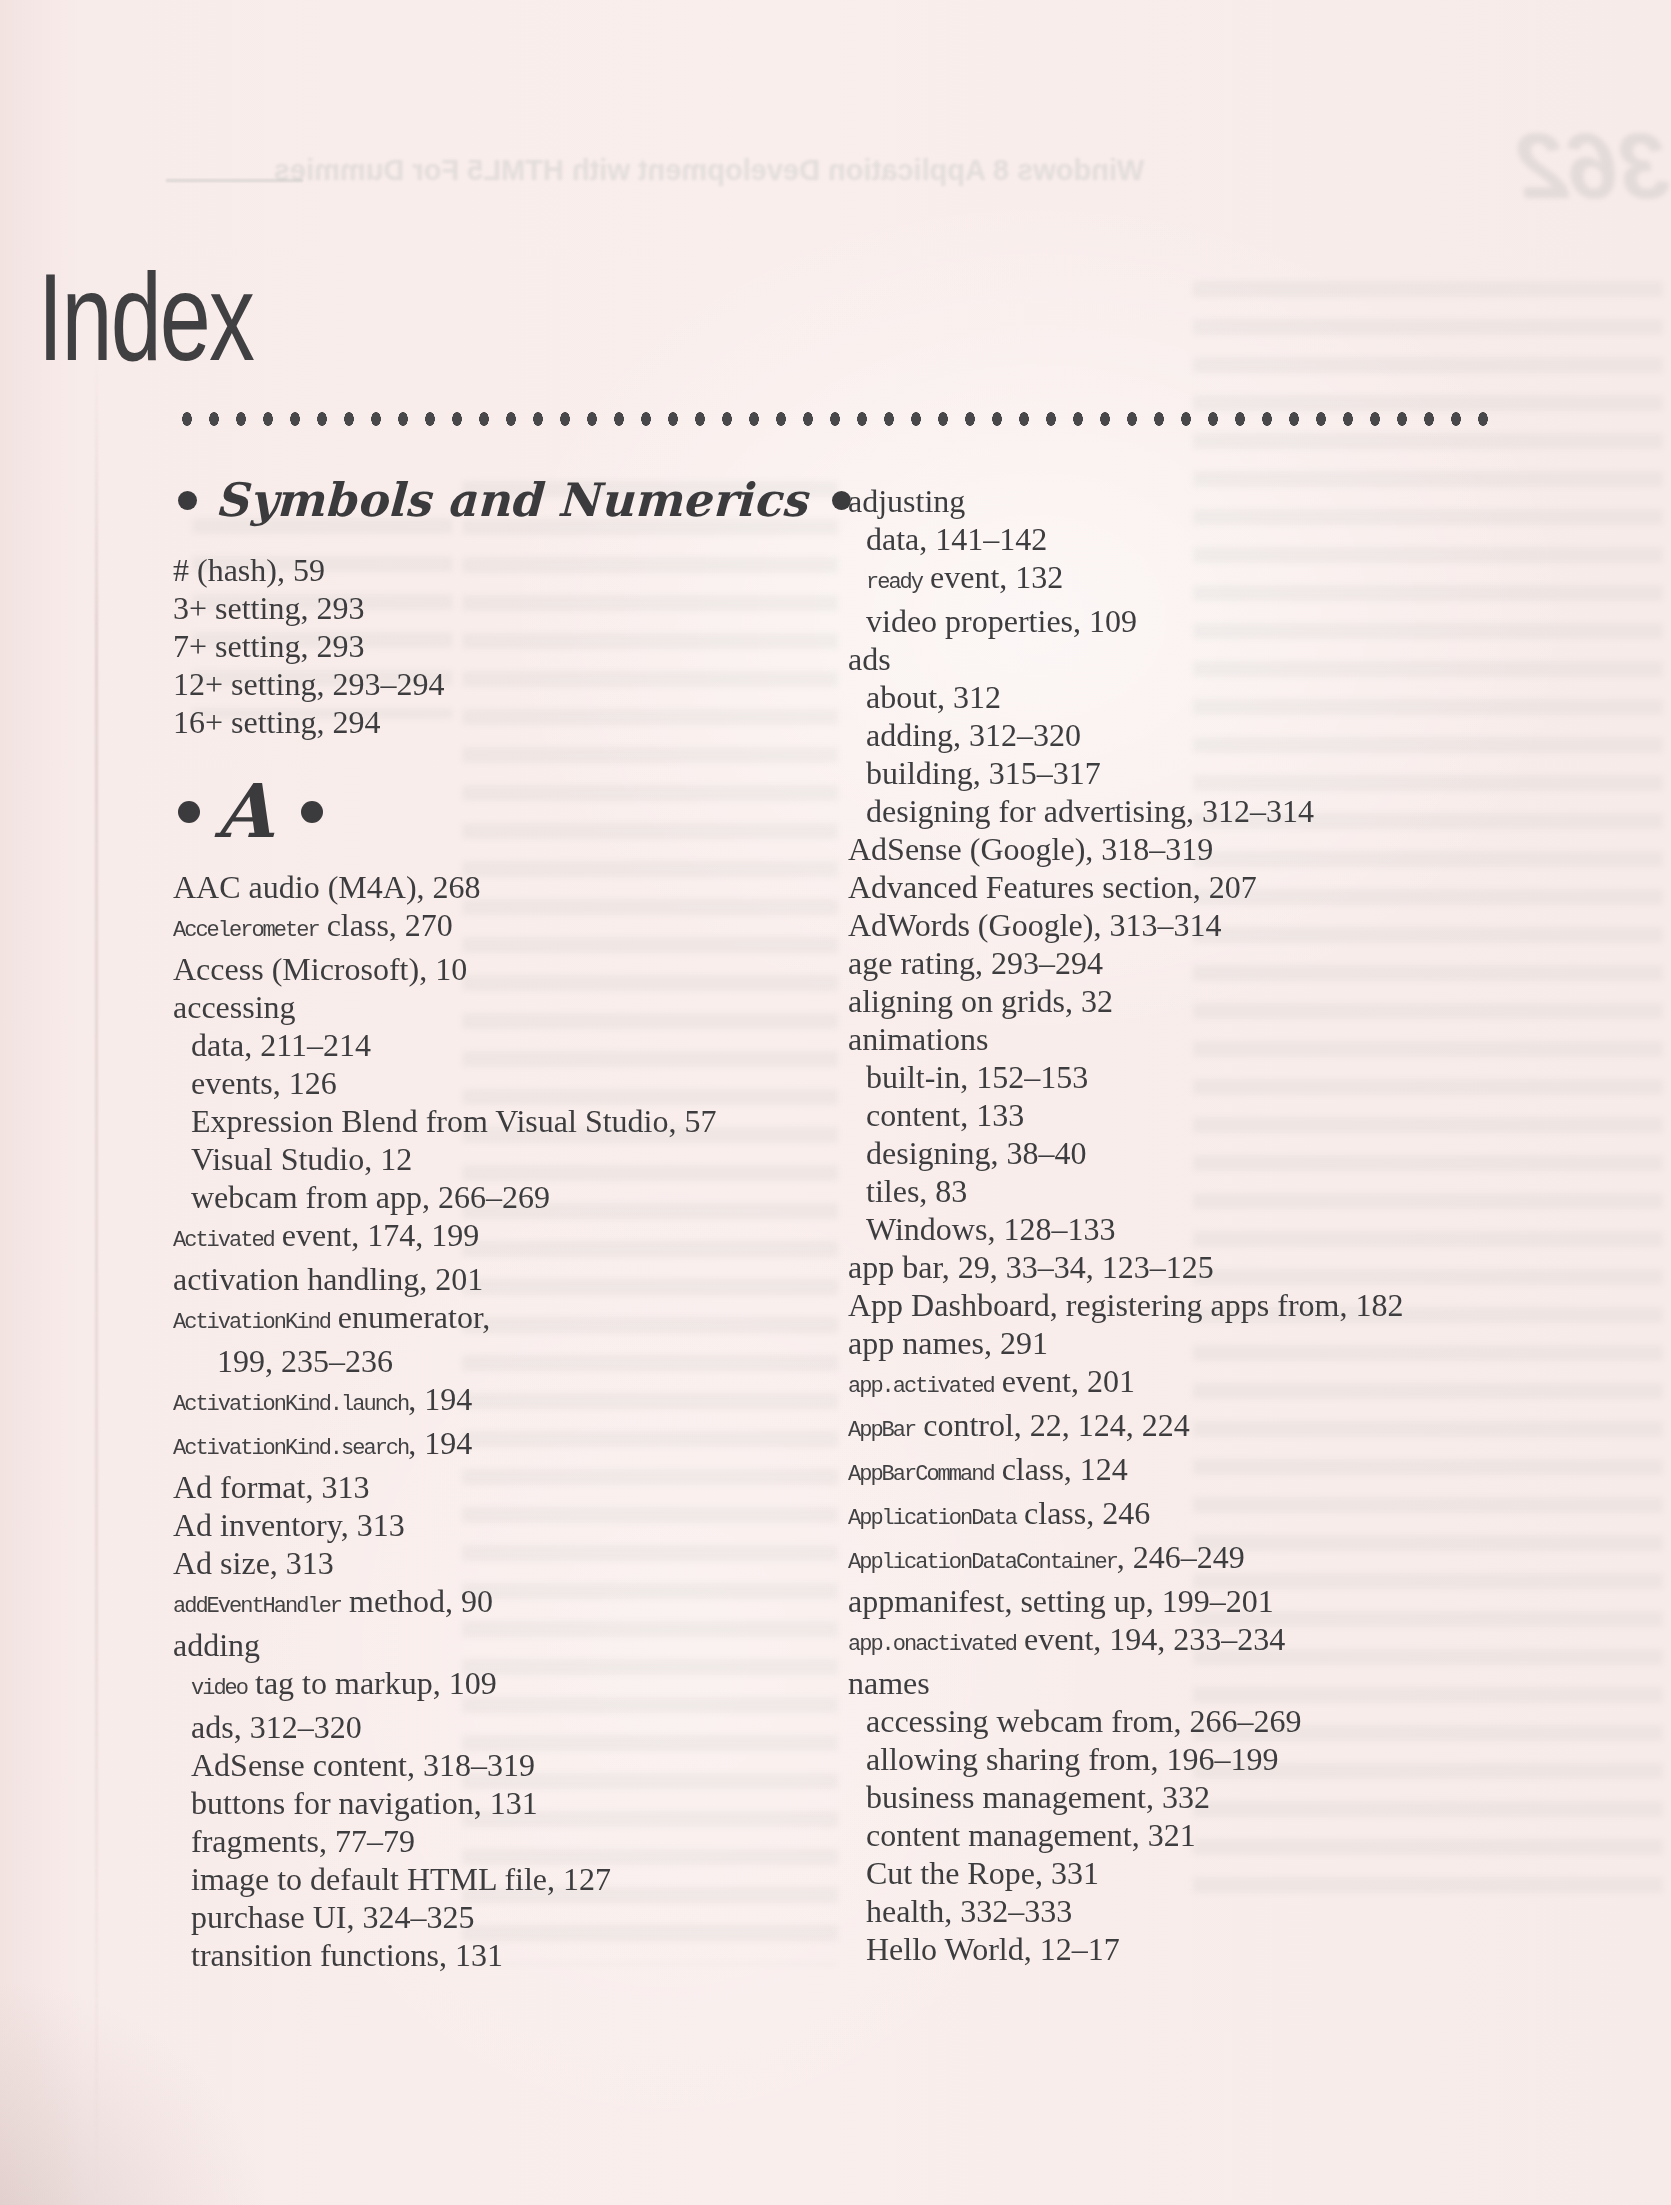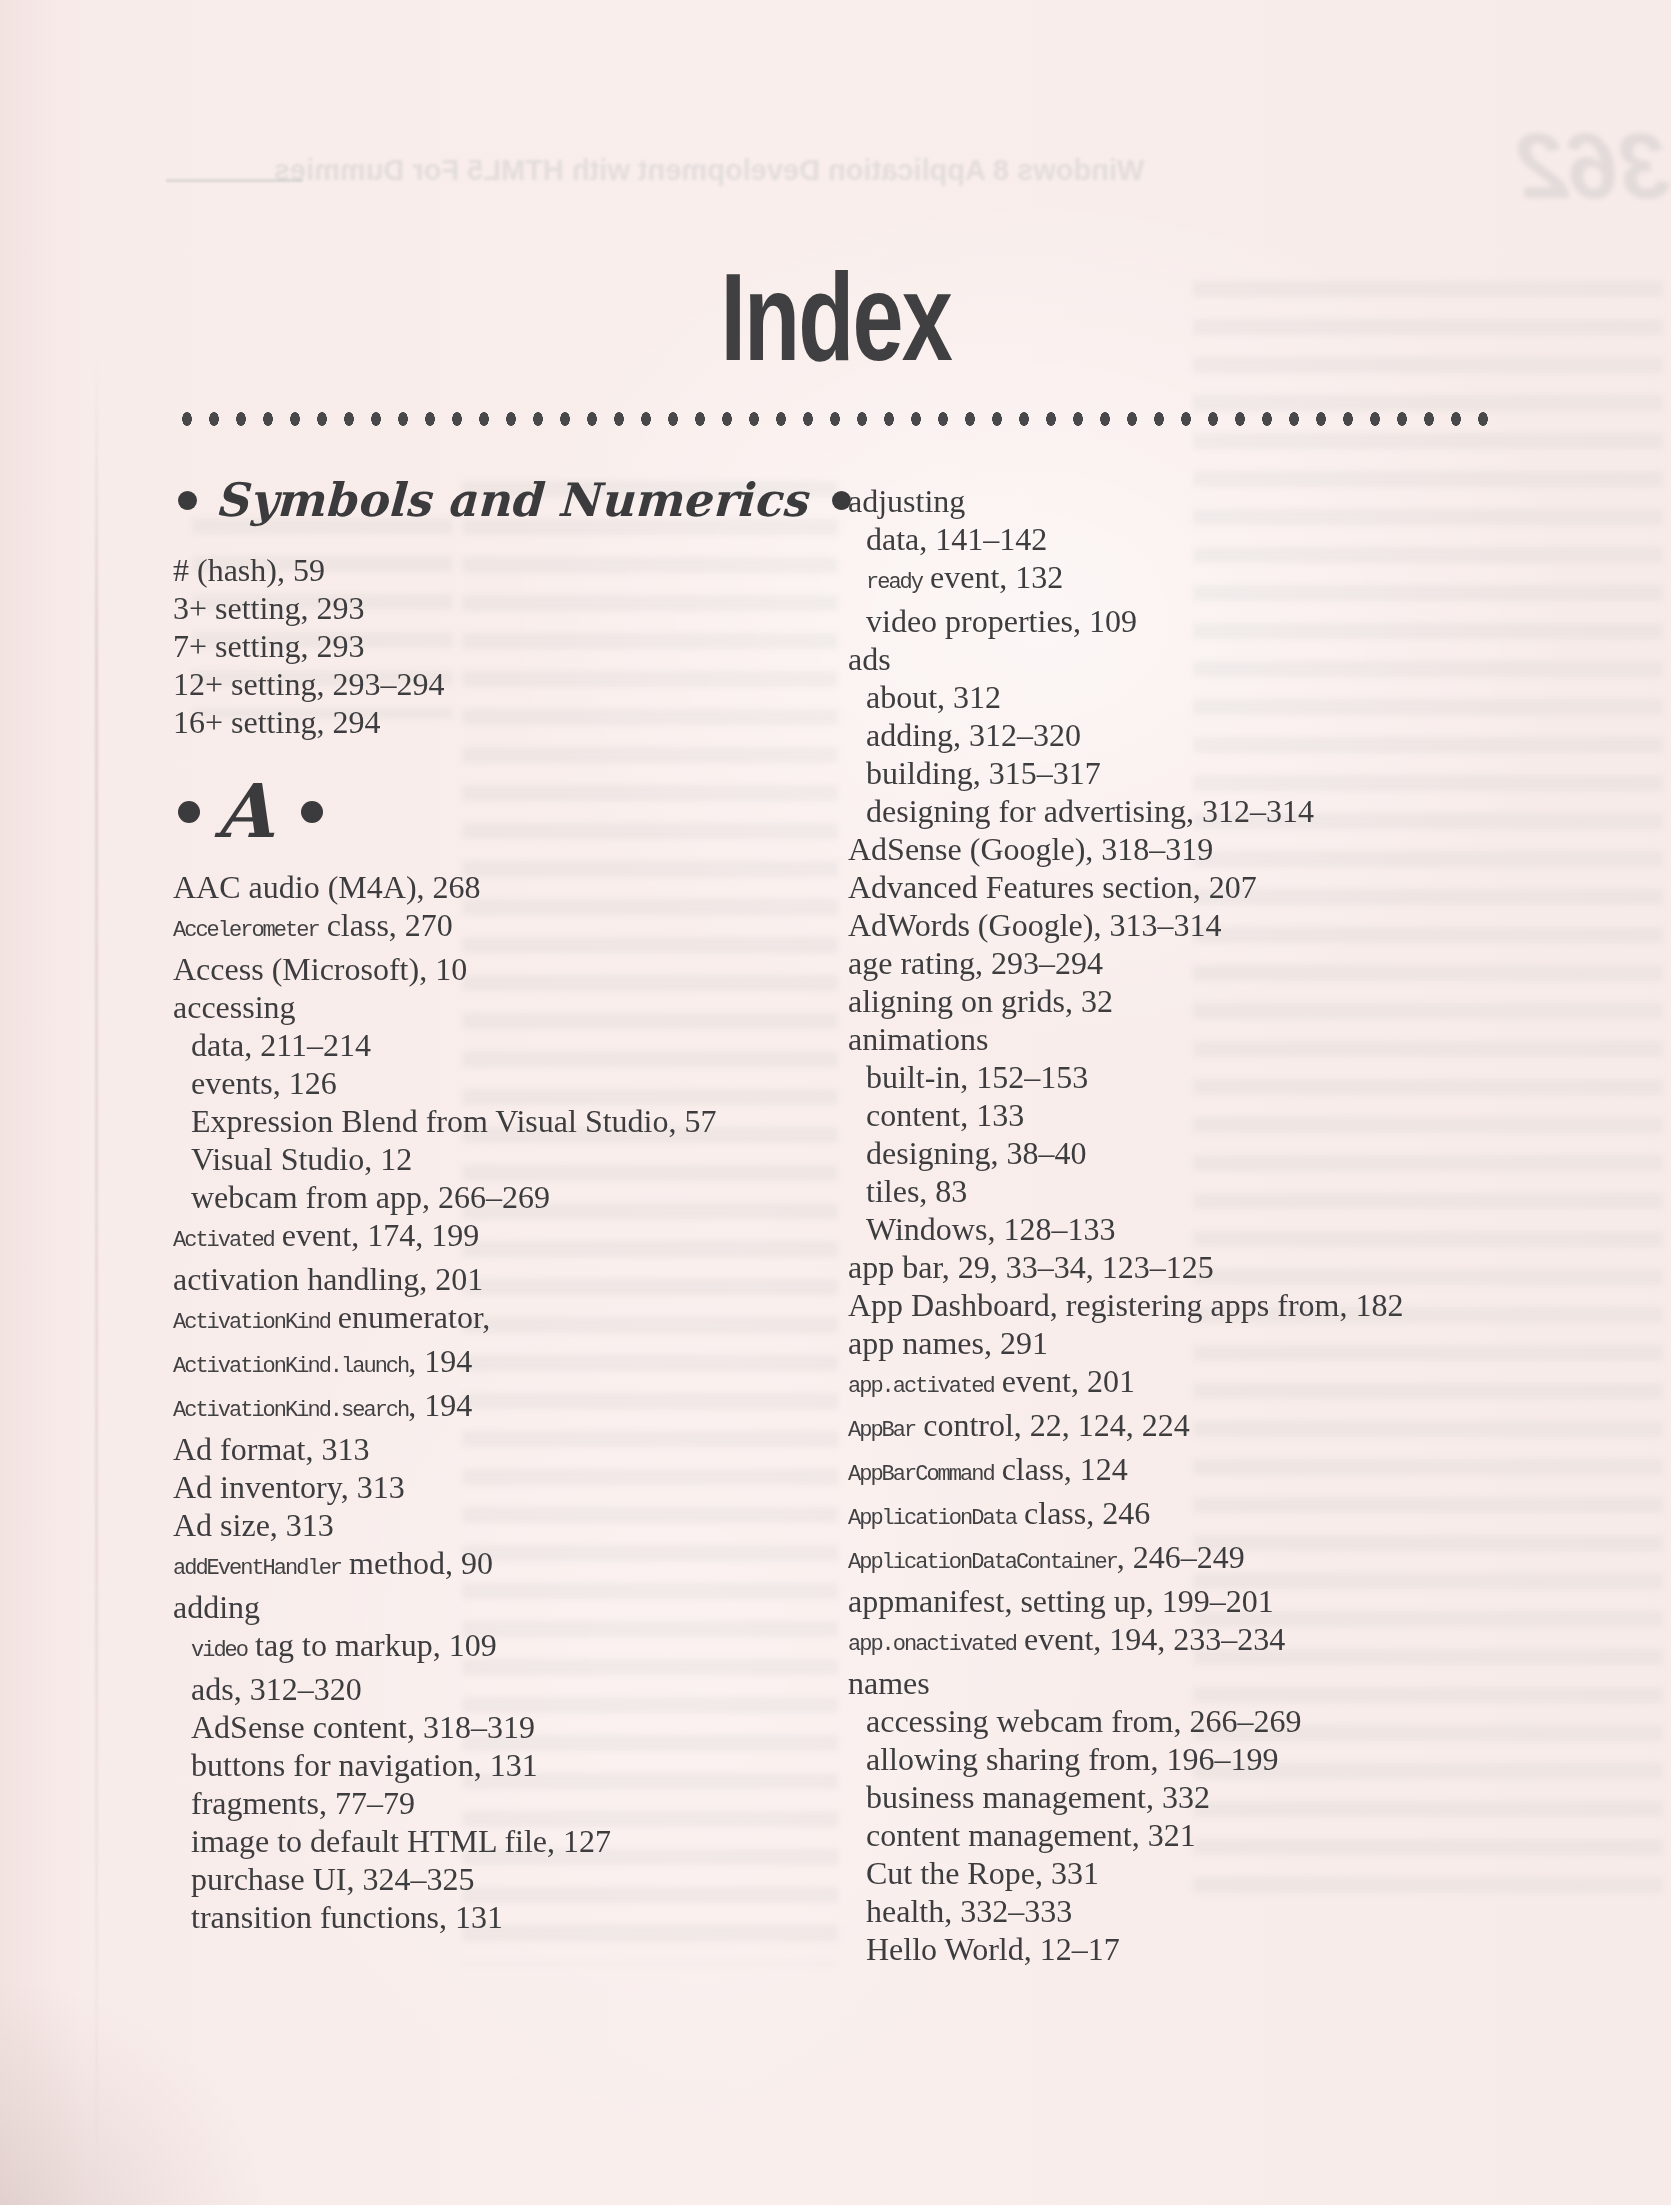--- a/index.html
+++ b/index.html
@@ -34,22 +34,22 @@
   .gb2 { left:1193px; top:270px; width:470px; height:1626px; }
   .gb3 { left:192px;  top:507px; width:261px; height:212px; }
   
   .crease { position:absolute; left:95px; top:351px; width:3.3px; height:1847px; filter:blur(0.8px);
     background:linear-gradient(180deg, rgba(185,160,158,0) 0%, rgba(183,158,156,0.30) 15%,
       rgba(183,158,156,0.20) 70%, rgba(183,158,156,0) 100%); }
   .corner-shadow { position:absolute; left:-41px; bottom:-57px; width:351px; height:319px;
     background:radial-gradient(ellipse at 12% 96%, rgba(125,92,90,0.17), rgba(125,92,90,0) 62%); }
   
   .page-title {
-    position:absolute; top:255px; left:0; width:100%; text-align:center;
-    font-family:"Liberation Sans", sans-serif; font-weight:700;
+    position:absolute; top:255px; left:0; width:100%; text-align:left;
+    font-family:"Liberation Sans", sans-serif; font-weight:400;
     font-size:124px; line-height:1; letter-spacing:-2.5px; color:#404042;
   }
   .page-title .squeeze { display:inline-block; transform:scaleX(0.74); transform-origin:center; }
   .dotted-separator {
     position:absolute; top:410px; left:174px; width:1329px; height:18px;
     background-image:radial-gradient(ellipse 4.9px 7px at 13px 9px, #48484a 96%, transparent 100%);
     background-size:27px 18px; background-repeat:repeat-x;
   }
   .col { position:absolute; }
   .col-left  { left:173px;  top:471px; width:678px; }
@@ -109,20 +109,21 @@
       <div class="entry indent-0"><span>Access (Microsoft), 10</span></div>
       <div class="entry indent-0"><span>accessing</span></div>
       <div class="entry indent-1"><span>data, 211–214</span></div>
       <div class="entry indent-1"><span>events, 126</span></div>
       <div class="entry indent-1"><span>Expression Blend from Visual Studio, 57</span></div>
       <div class="entry indent-1"><span>Visual Studio, 12</span></div>
       <div class="entry indent-1"><span>webcam from app, 266–269</span></div>
       <div class="entry indent-0"><span class="mono">Activated</span><span> event, 174, 199</span></div>
       <div class="entry indent-0"><span>activation handling, 201</span></div>
       <div class="entry indent-0"><span class="mono">ActivationKind</span><span> enumerator,</span></div>
+      <div class="entry indent-2"><span>199, 235–236</span></div>
       <div class="entry indent-0"><span class="mono">ActivationKind.launch</span><span>, 194</span></div>
       <div class="entry indent-0"><span class="mono">ActivationKind.search</span><span>, 194</span></div>
       <div class="entry indent-0"><span>Ad format, 313</span></div>
       <div class="entry indent-0"><span>Ad inventory, 313</span></div>
       <div class="entry indent-0"><span>Ad size, 313</span></div>
       <div class="entry indent-0"><span class="mono">addEventHandler</span><span> method, 90</span></div>
       <div class="entry indent-0"><span>adding</span></div>
       <div class="entry indent-1"><span class="mono">video</span><span> tag to markup, 109</span></div>
       <div class="entry indent-1"><span>ads, 312–320</span></div>
       <div class="entry indent-1"><span>AdSense content, 318–319</span></div>

